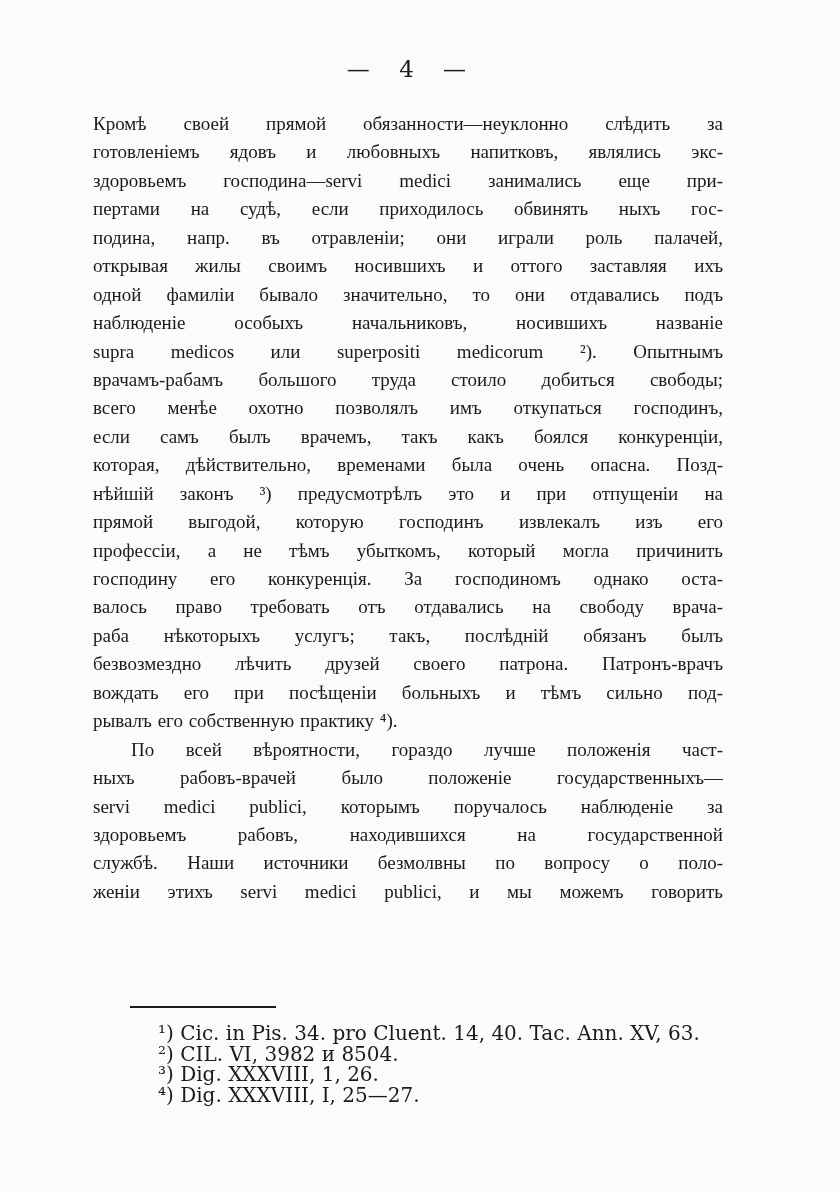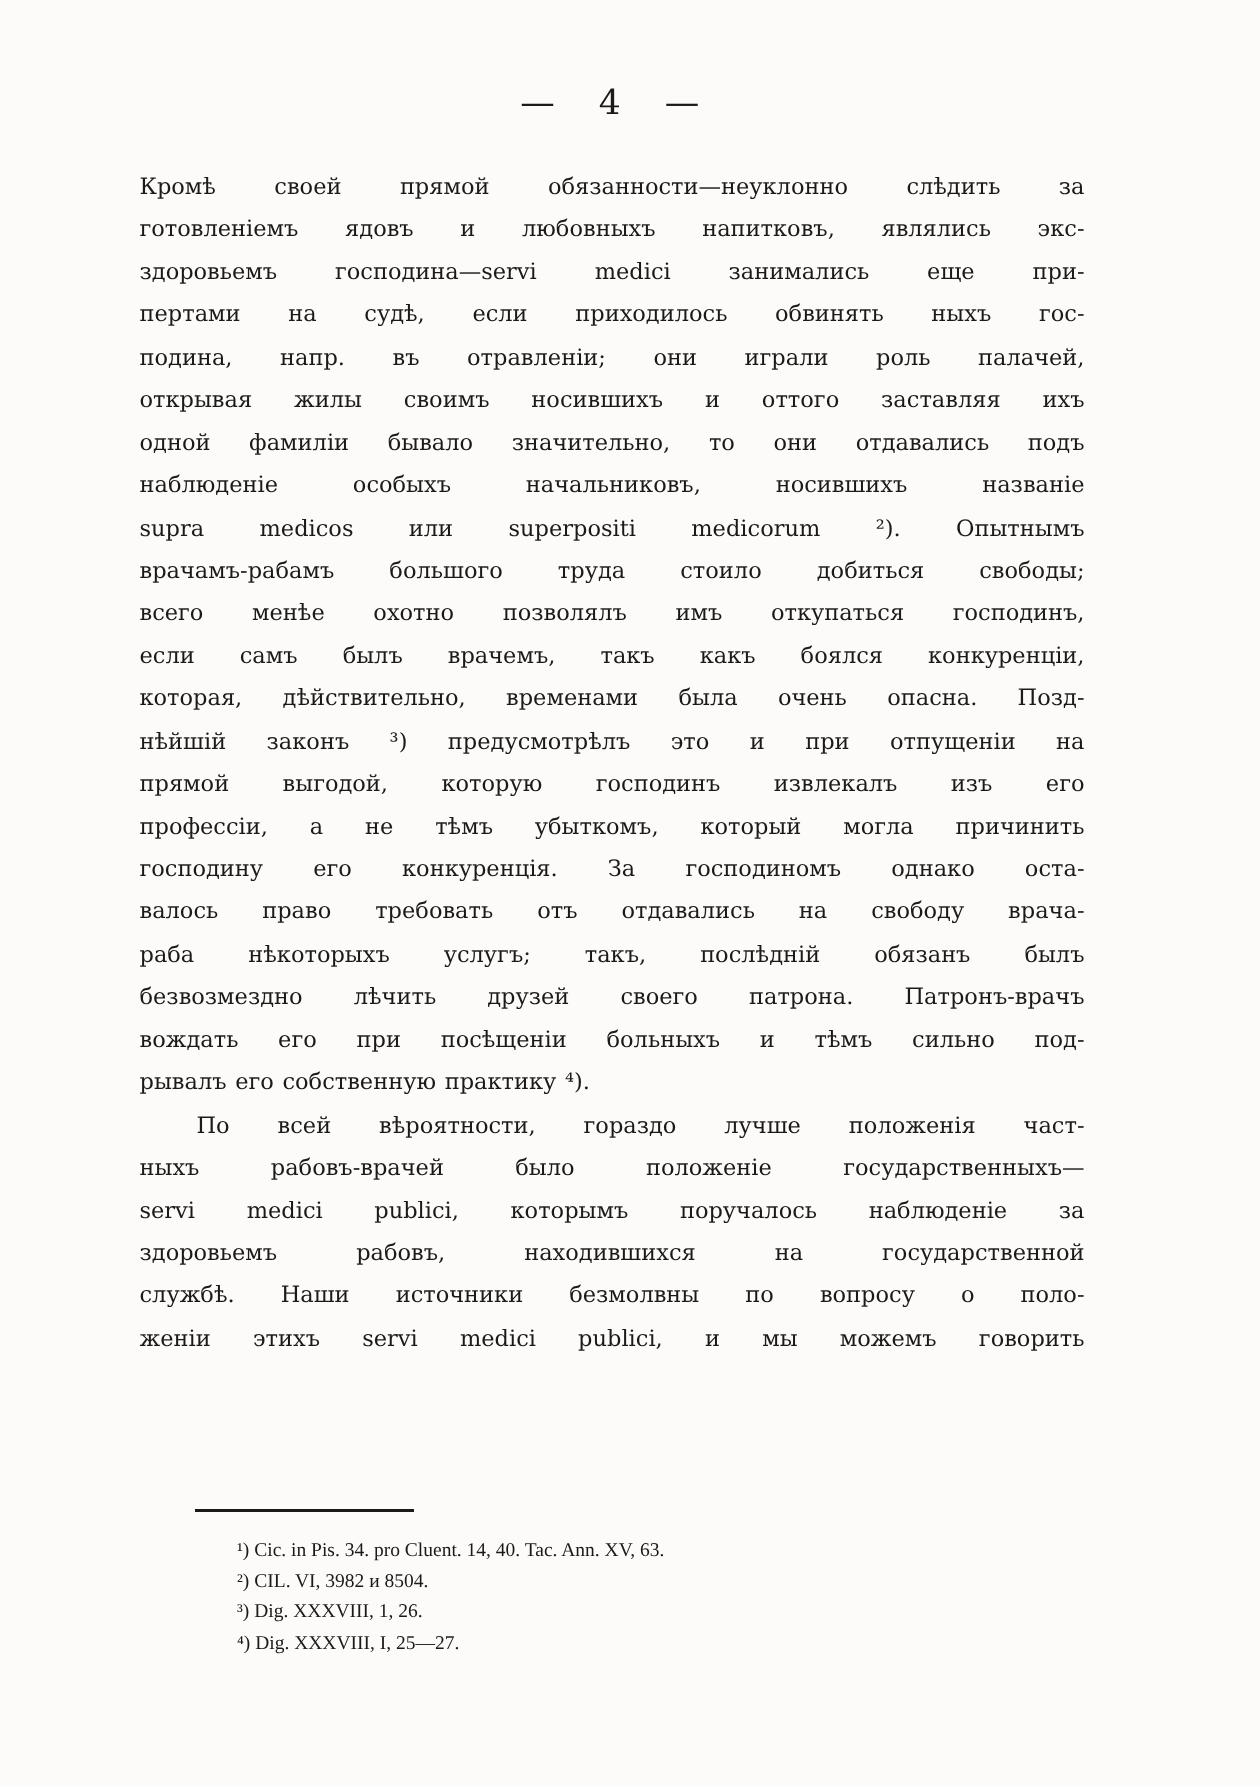--- a/index.html
+++ b/index.html
@@ -20,44 +20,44 @@
     position:absolute;
     top:56px;left:0;width:814px;
     text-align:center;
     font-size:23px;
     word-spacing:20px;
     letter-spacing:1px;
   }
   .bodytext{
     position:absolute;
     left:93px;top:110px;width:630px;
-    font-size:15px;
+    font-size:19px;
     line-height:28.45px;
+    font-family:Liberation Serif, serif;
   }
   .line{
     height:28.45px;
     overflow:hidden;
     text-align:justify;
     text-align-last:justify;
     word-spacing:1px;
   }
   .line.endline{text-align-last:left;}
   .line.indent{text-indent:38px;}
   .fnrule{
     position:absolute;
     left:130px;top:1006px;
     width:146px;height:2px;
     background:var(--ink);
   }
   .footnotes{
     position:absolute;
     left:158px;top:1023px;width:565px;
-    font-size:13px;
+    font-size:20px;
     line-height:20.5px;
-    font-family:Liberation Serif, serif;
   }
   .fn{white-space:nowrap;}
 </style>
 </head>
 <body>
 
 <div class="page">
 
   <div class="pageno">— 4 —</div>
 

